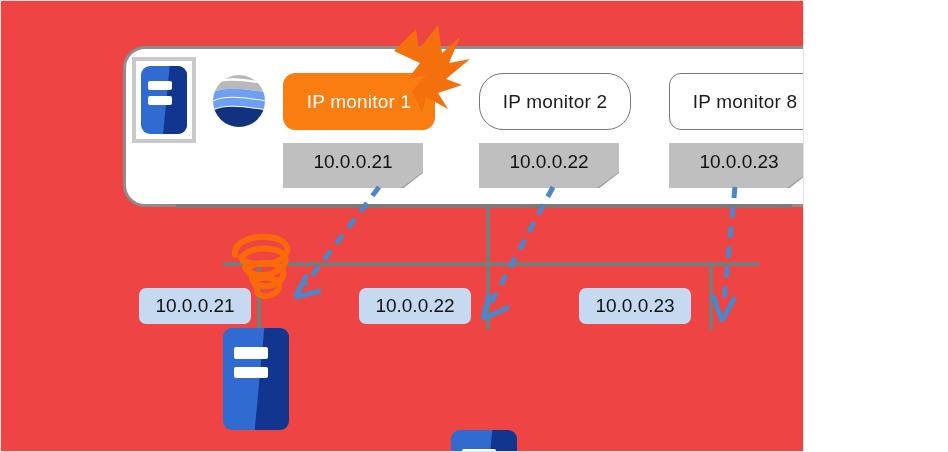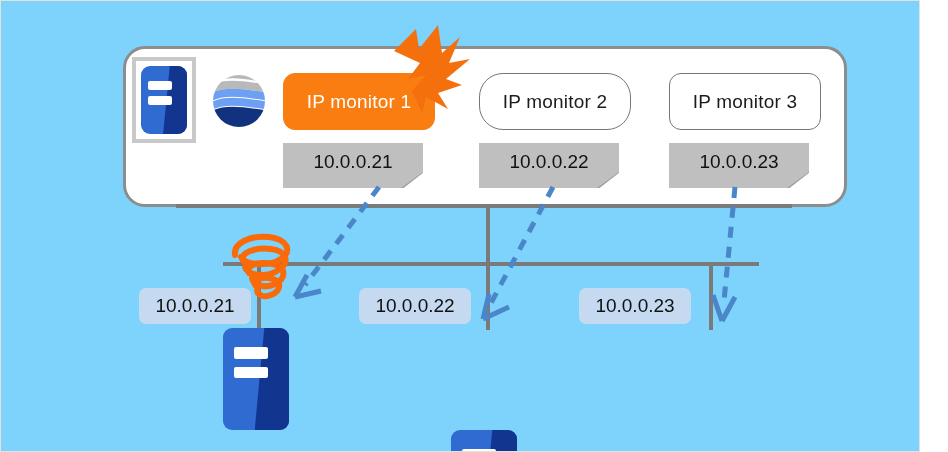--- a/index.html
+++ b/index.html
@@ -5,23 +5,23 @@
   html, body {
     margin: 0;
     padding: 0;
     background: #ffffff;
   }
   body {
     font-family: "Liberation Sans", sans-serif;
   }
   #canvas {
     position: relative;
-    width: 920px;
+    width: 804px;
     height: 452px;
-    background: #7dd3fc;
+    background: #ef4444;
     border: 1px solid #e2e2e2;
     box-sizing: border-box;
     overflow: hidden;
   }
   .abs { position: absolute; }
 
   
   #manager-panel {
     left: 122px;
     top: 45px;
@@ -201,21 +201,21 @@
       <path d="M-4 12 C 8 2, 26 2, 58 10 L58 -6 L-4 -6 Z" fill="#b9b9b9"></path>
       <path d="M-4 13 C 10 4, 26 6, 58 11 L58 19 C 26 14, 10 12, -4 21 Z" fill="#b9b9b9"></path>
       <path d="M-4 21 C 10 12, 26 14, 58 19 L58 27 C 26 22, 10 20, -4 29 Z" fill="#6d9ff2"></path>
       <path d="M-4 30 C 10 21, 26 23, 58 28 L58 36 C 26 31, 10 29, -4 38 Z" fill="#6d9ff2"></path>
       <path d="M-4 39 C 10 30, 26 32, 58 37 L58 60 L-4 60 Z" fill="#11327e"></path>
     </g>
   </svg>
 
   <div class="abs monitor-btn active" id="monitor-1">IP monitor 1</div>
   <div class="abs monitor-btn idle" id="monitor-2">IP monitor 2</div>
-  <div class="abs monitor-btn idle" id="monitor-3">IP monitor 3</div>
+  <div class="abs monitor-btn idle" id="monitor-3">IP monitor 8</div>
 
   <div class="abs note" id="note-1">
     <span>10.0.0.21</span>
     <span class="fold"></span>
   </div>
   <div class="abs note" id="note-2">
     <span>10.0.0.22</span>
     <span class="fold"></span>
   </div>
   <div class="abs note" id="note-3">

